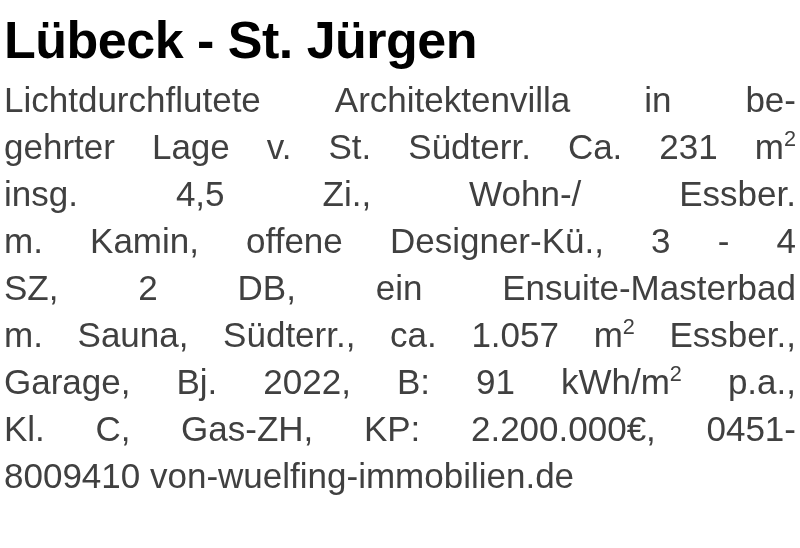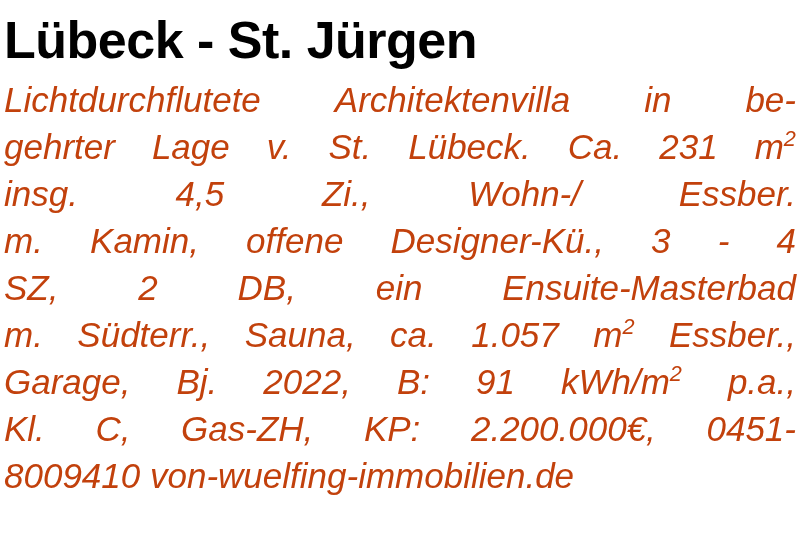--- a/index.html
+++ b/index.html
@@ -25,26 +25,25 @@
     font-weight: bold;
     line-height: 60px;
     color: #000000;
     letter-spacing: -0.5px;
     margin: 0 0 6px 0;
     white-space: nowrap;
   }
   .ad-body {
     font-size: 35px;
     line-height: 47px;
-    color: #c2410c;
+    color: #404040;
     text-align: justify;
     text-align-last: left;
     word-spacing: 0px;
     margin: 0;
-    font-style: italic;
   }
   .ad-body .line {
     display: block;
     white-space: nowrap;
   }
   .ad-body .justified {
     display: flex;
     justify-content: space-between;
     white-space: nowrap;
   }
@@ -64,21 +63,21 @@
       <span>Lichtdurchflutete</span>
       <span>Architektenvilla</span>
       <span>in</span>
       <span>be-</span>
     </span>
     <span class="line justified">
       <span>gehrter</span>
       <span>Lage</span>
       <span>v.</span>
       <span>St.</span>
-      <span>Lübeck.</span>
+      <span>Südterr.</span>
       <span>Ca.</span>
       <span>231</span>
       <span>m<sup>2</sup></span>
     </span>
     <span class="line justified">
       <span>insg.</span>
       <span>4,5</span>
       <span>Zi.,</span>
       <span>Wohn-/</span>
       <span>Essber.</span>
@@ -94,22 +93,22 @@
     </span>
     <span class="line justified">
       <span>SZ,</span>
       <span>2</span>
       <span>DB,</span>
       <span>ein</span>
       <span>Ensuite-Masterbad</span>
     </span>
     <span class="line justified">
       <span>m.</span>
+      <span>Sauna,</span>
       <span>Südterr.,</span>
-      <span>Sauna,</span>
       <span>ca.</span>
       <span>1.057</span>
       <span>m<sup>2</sup></span>
       <span>Essber.,</span>
     </span>
     <span class="line justified">
       <span>Garage,</span>
       <span>Bj.</span>
       <span>2022,</span>
       <span>B:</span>

